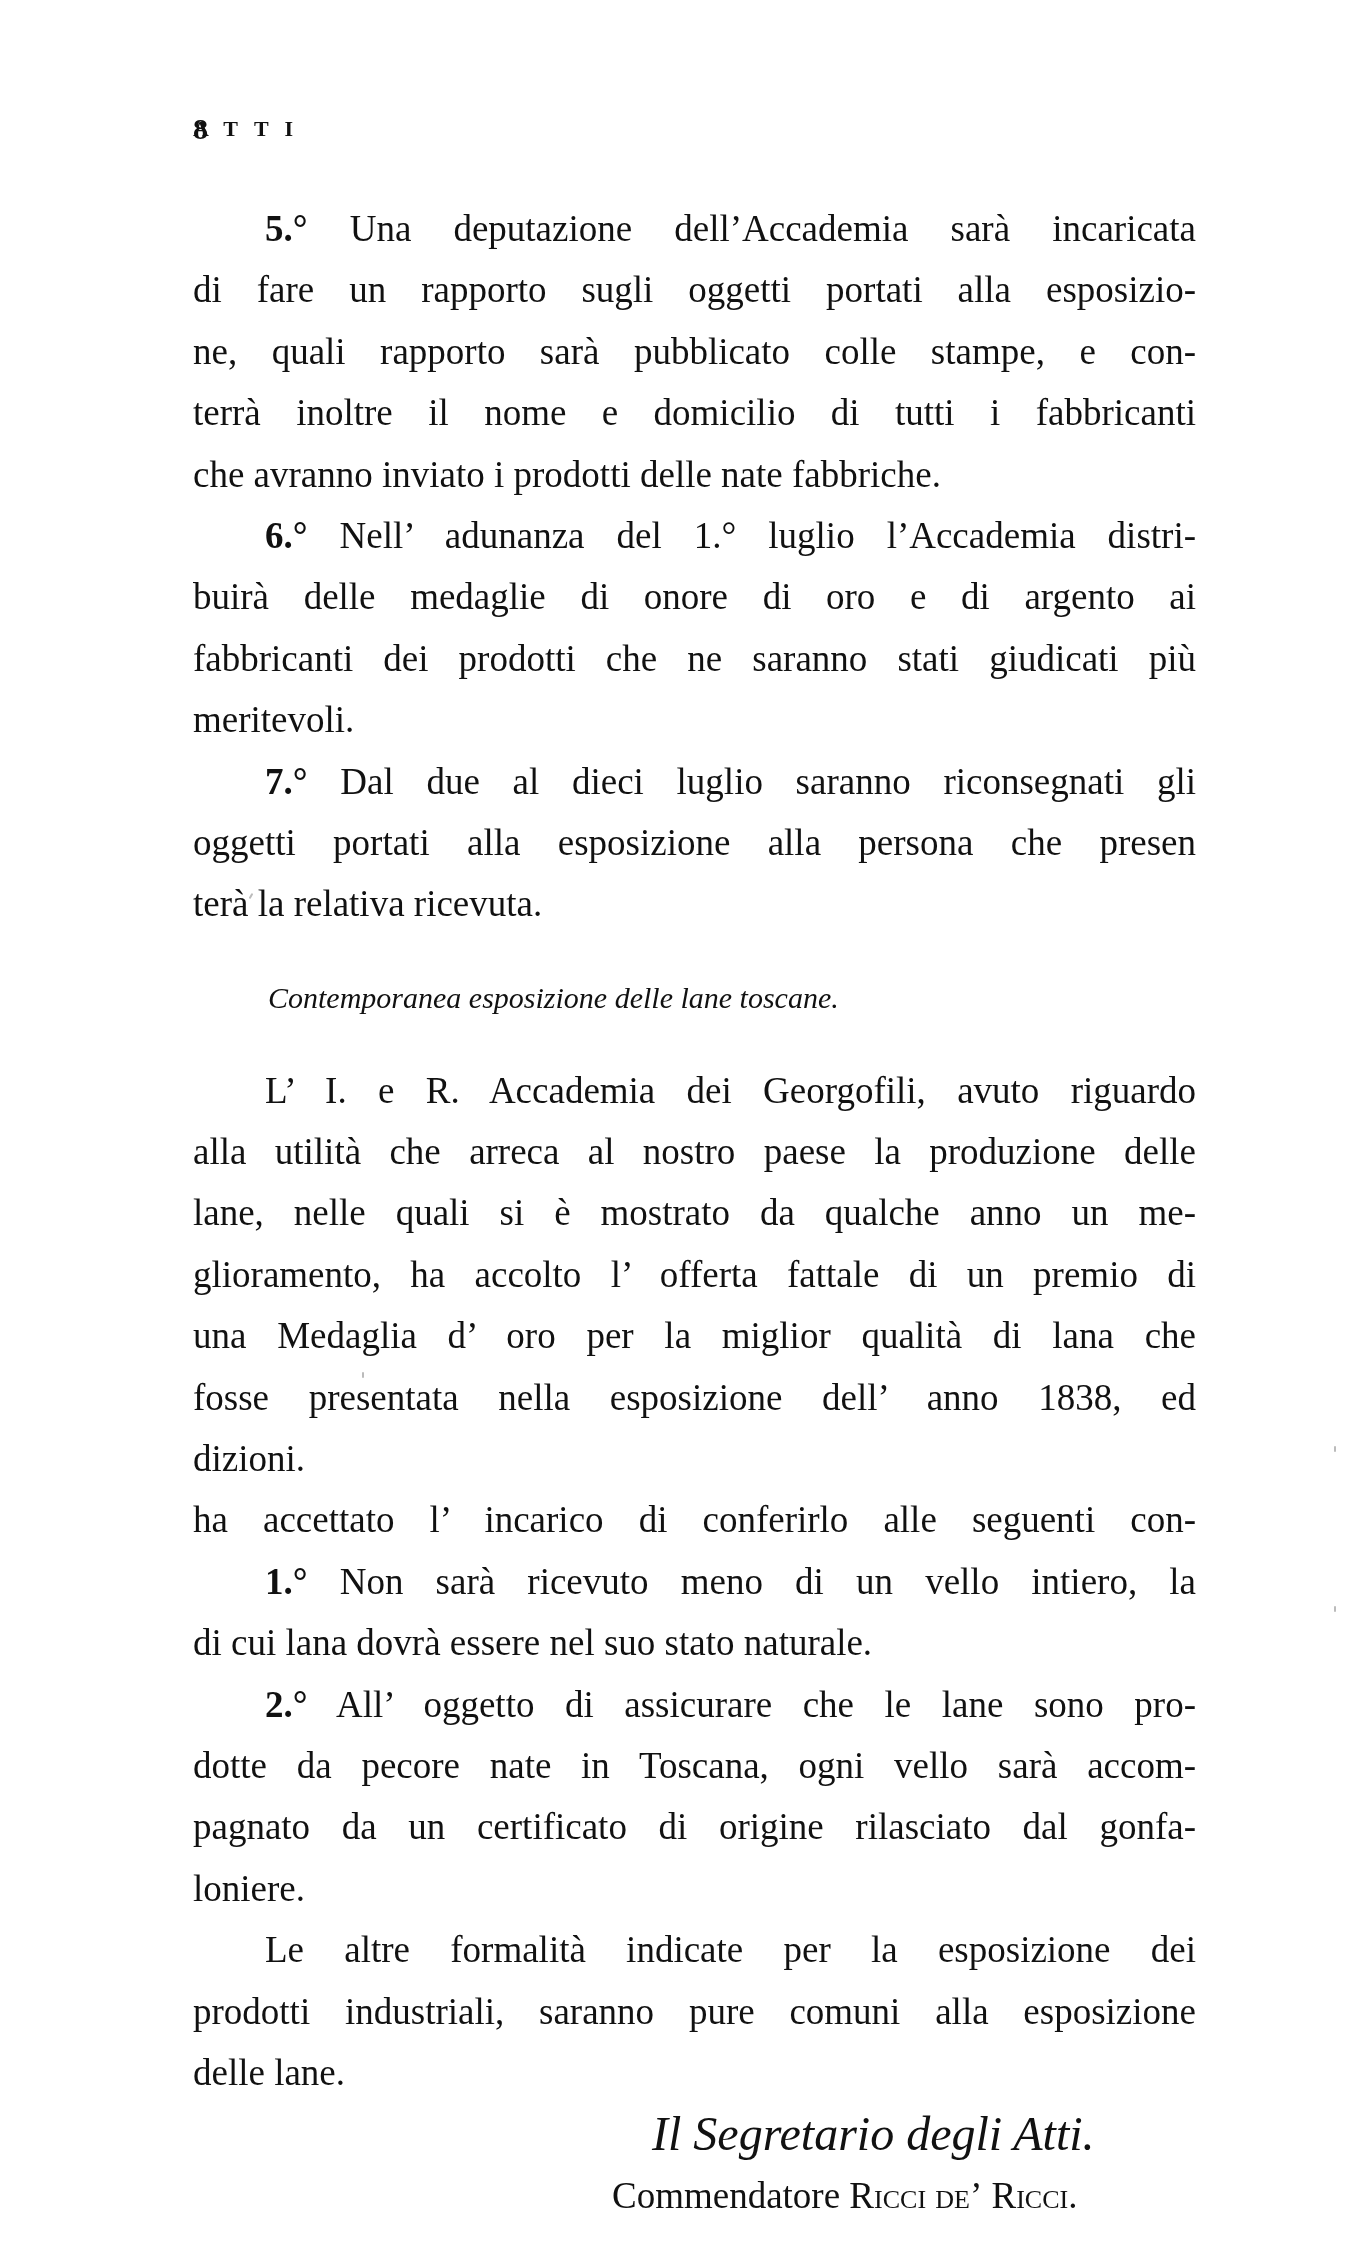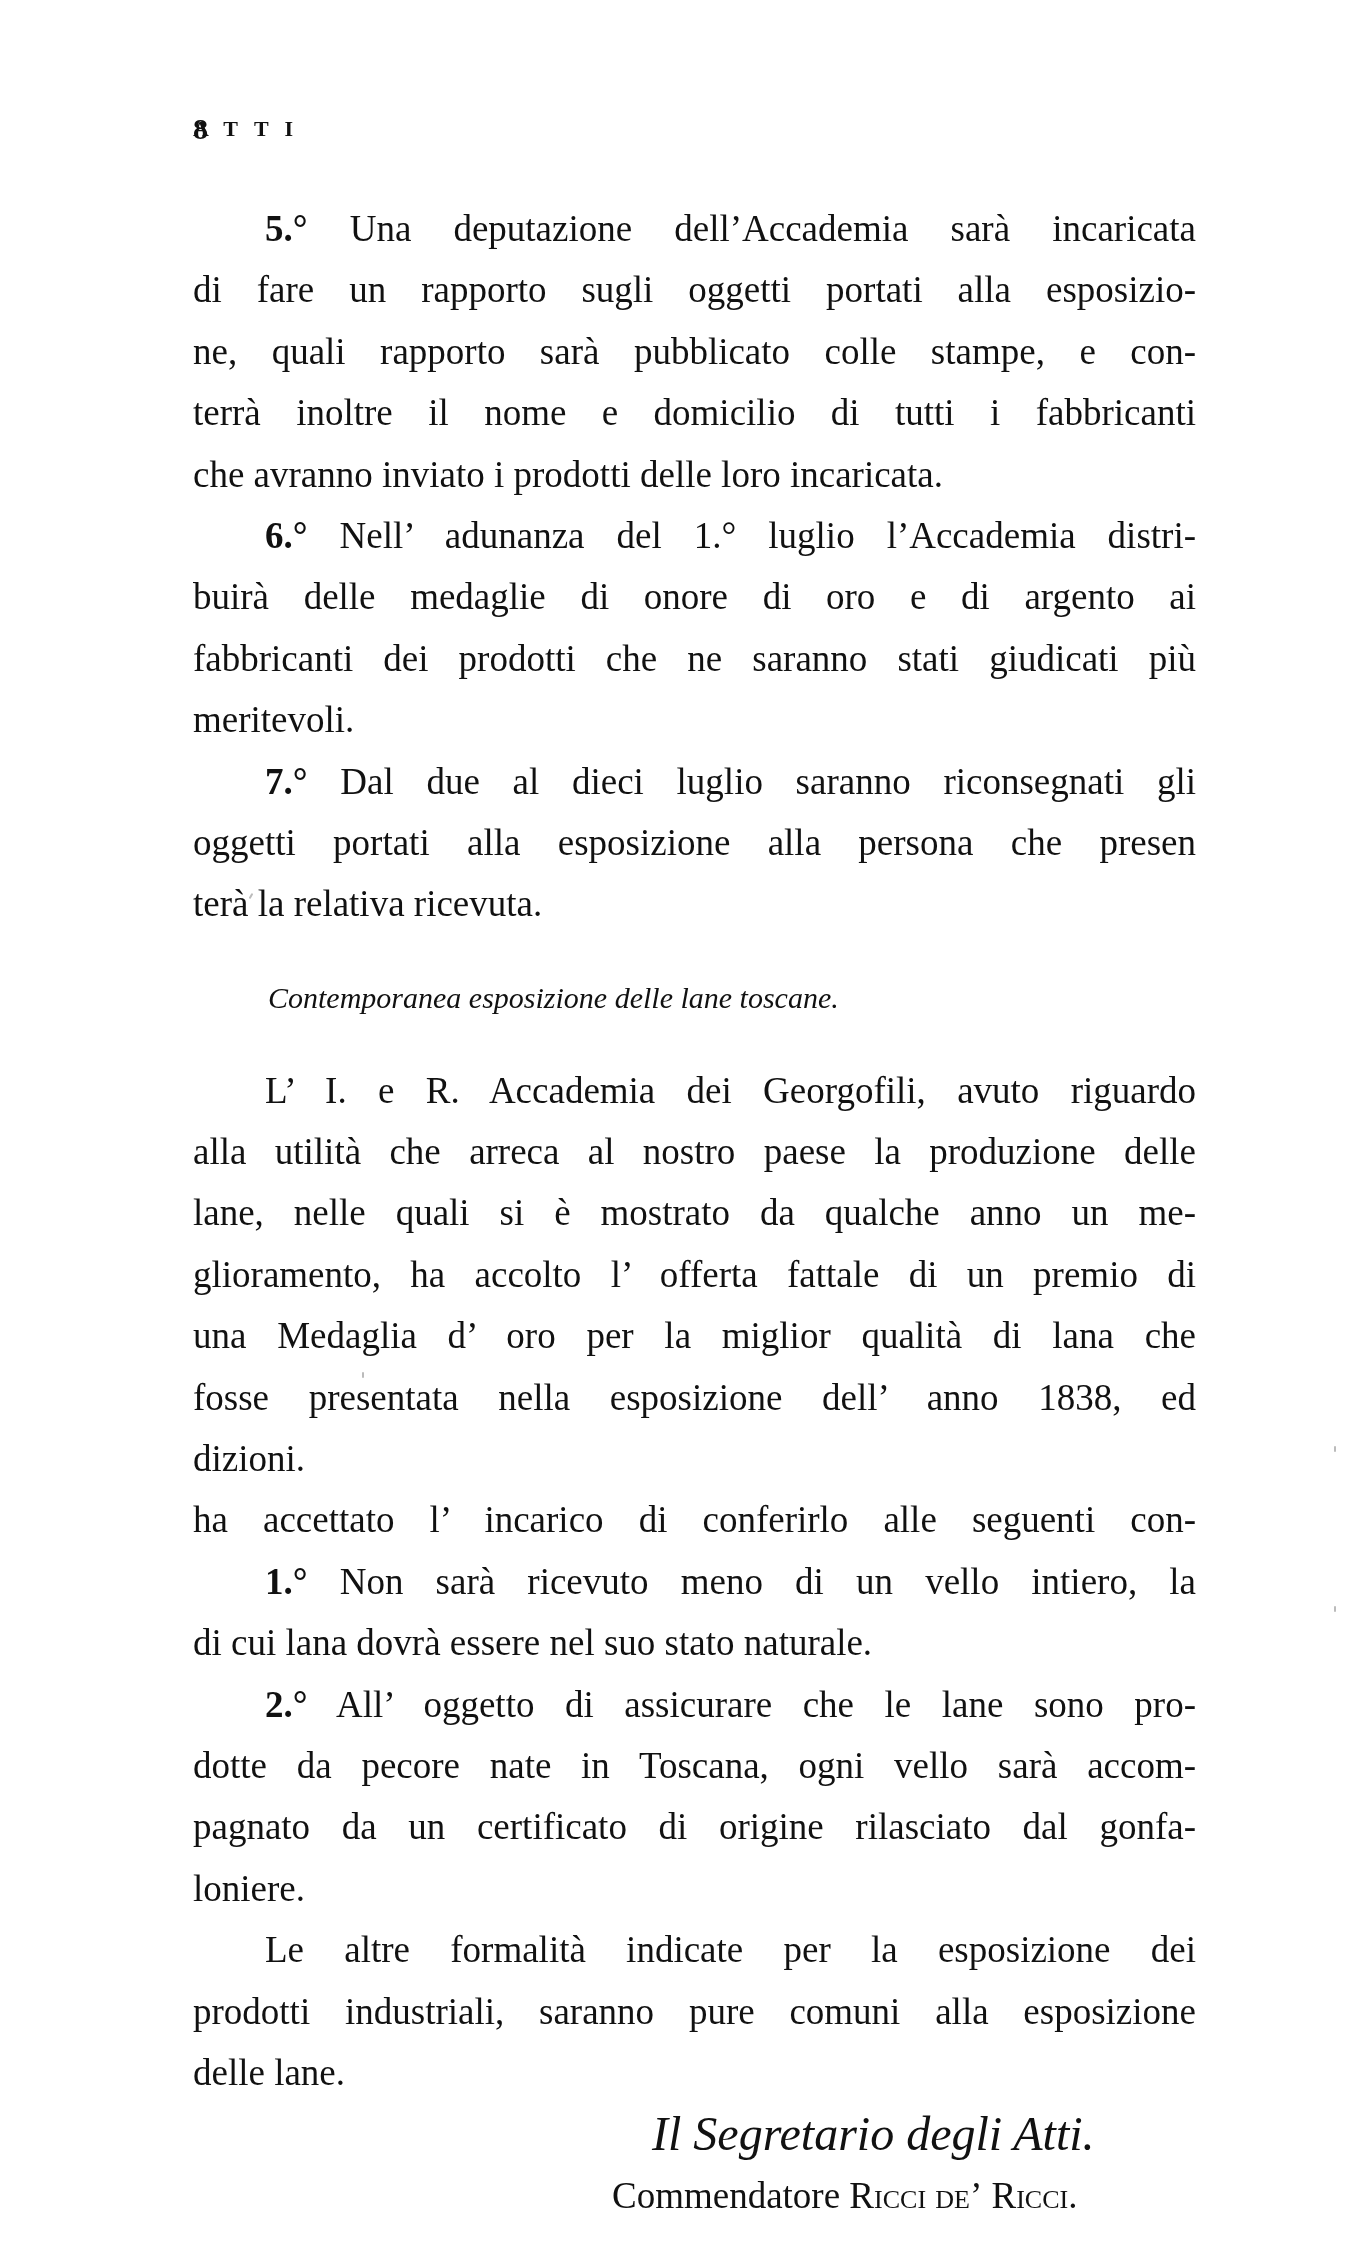--- a/index.html
+++ b/index.html
@@ -32,21 +32,21 @@
     <span class="runhead">ATTI</span>
   </div>
 
   <div class="body">
 
     <div>
       <span class="line indent"><span class="num">5.°</span> <span>Una deputazione dell’Accademia sarà incaricata</span></span>
       <span class="line">di fare un rapporto sugli oggetti portati alla esposizio-</span>
       <span class="line">ne, quali rapporto sarà pubblicato colle stampe, e con-</span>
       <span class="line">terrà inoltre il nome e domicilio di tutti i fabbricanti</span>
-      <span class="line last">che avranno inviato i prodotti delle loro incaricata.</span>
+      <span class="line last">che avranno inviato i prodotti delle nate fabbriche.</span>
     </div>
 
     <div>
       <span class="line indent"><span class="num">6.°</span> <span>Nell’ adunanza del 1.° luglio l’Accademia distri-</span></span>
       <span class="line">buirà delle medaglie di onore di oro e di argento ai</span>
       <span class="line">fabbricanti dei prodotti che ne saranno stati giudicati più</span>
       <span class="line last">meritevoli.</span>
     </div>
 
     <div>

